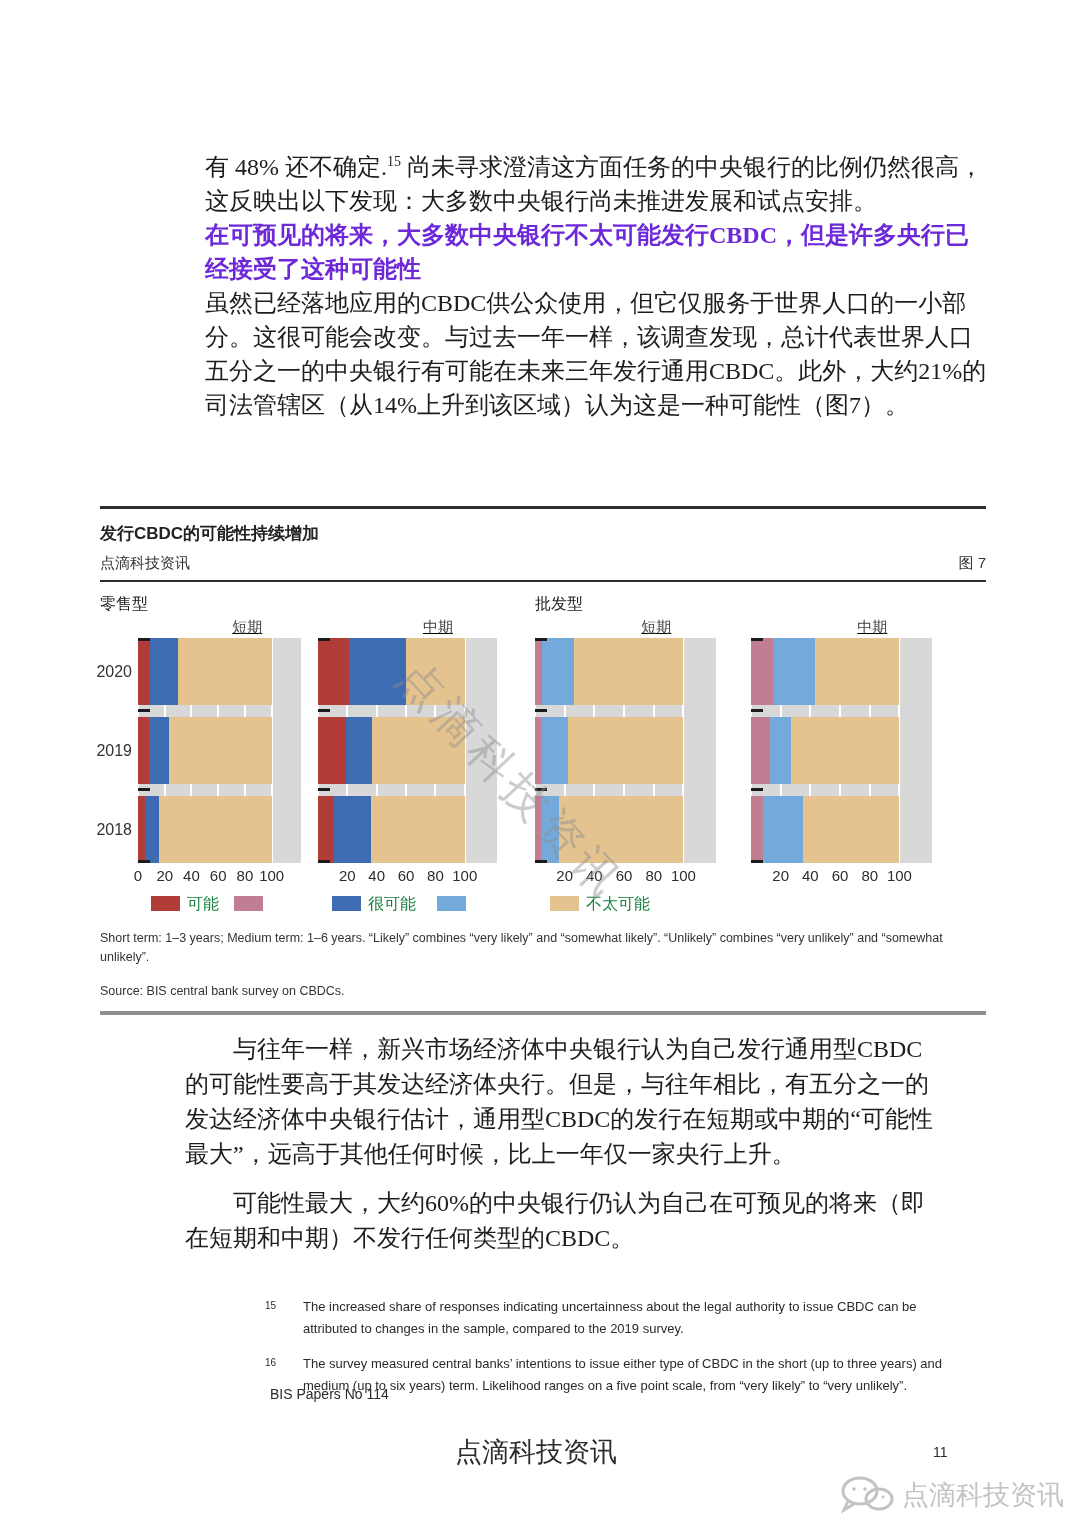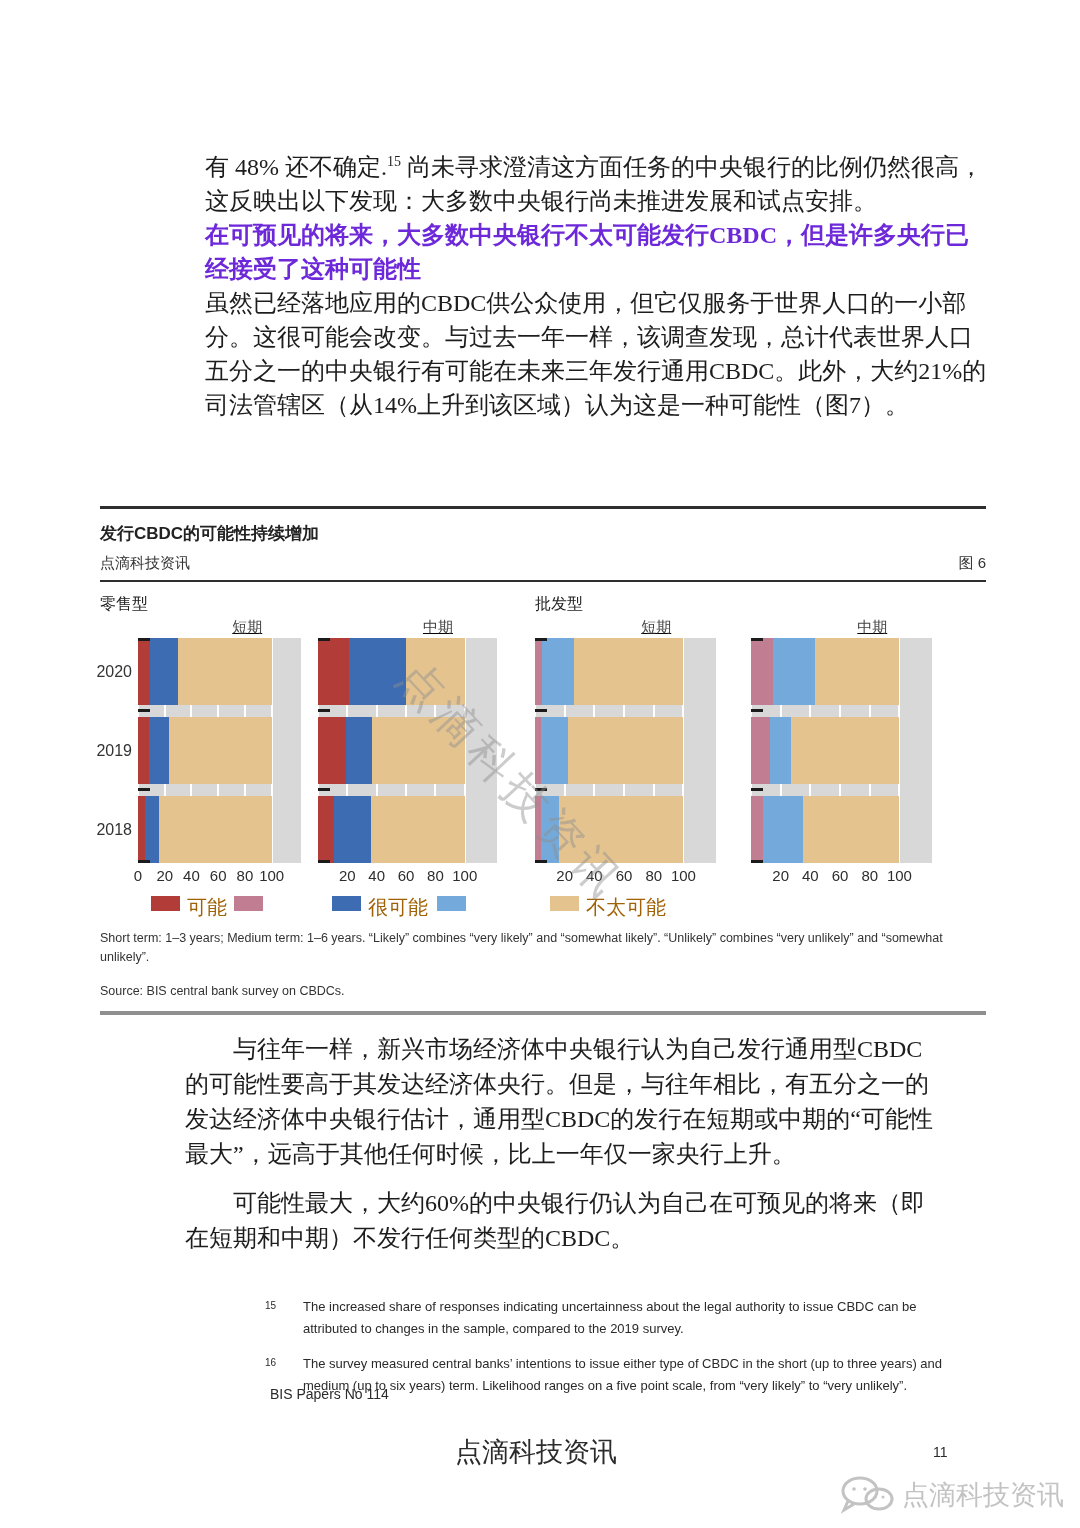--- a/index.html
+++ b/index.html
@@ -40,21 +40,21 @@
                padding-left:34%;box-sizing:border-box;}
   .plot{position:relative;height:225px;background:#d8d8d8;overflow:hidden;}
   .gridline{position:absolute;top:0;bottom:0;width:2px;background:#ffffff;}
   .brow{position:absolute;left:0;height:67px;width:100%;}
   .seg{position:absolute;top:0;bottom:0;}
   .ydash{position:absolute;left:0;width:12px;height:3px;background:#1b1b1b;z-index:4;}
   .axis{position:relative;height:24px;font-size:15px;color:#2d2d2d;}
   .axis span{position:absolute;top:4px;transform:translateX(-50%);}
 
   
-  .legend{position:relative;height:22px;margin-top:6px;font-size:20px;color:#a16207;}
+  .legend{position:relative;height:22px;margin-top:6px;font-size:16px;color:#15803d;}
   .legend .sw{position:absolute;top:3px;width:29px;height:15px;}
   .legend .legend-label{position:absolute;top:1px;}
 
   
   .fig-note{margin-top:14px;font-size:12.5px;line-height:19px;color:#333;}
   .fig-source{margin-top:17px;font-size:12.5px;color:#333;}
   .fig-bottomline{margin-top:13px;border-top:4px solid #8f8f8f;}
 
   
   .wm-diag{position:absolute;left:428px;top:648px;
@@ -93,21 +93,21 @@
     <p><span>有 48% 还不确定.</span><sup>15</sup><span> 尚未寻求澄清这方面任务的中央银行的比例仍然很高，这反映出以下发现：大多数中央银行尚未推进发展和试点安排。</span></p>
     <p class="red-heading">在可预见的将来，大多数中央银行不太可能发行CBDC，但是许多央行已经接受了这种可能性</p>
     <p>虽然已经落地应用的CBDC供公众使用，但它仅服务于世界人口的一小部分。这很可能会改变。与过去一年一样，该调查发现，总计代表世界人口五分之一的中央银行有可能在未来三年发行通用CBDC。此外，大约21%的司法管辖区（从14%上升到该区域）认为这是一种可能性（图7）。</p>
   </div>
 
   <div class="figure">
     <div class="fig-topline"></div>
     <div class="fig-title">发行CBDC的可能性持续增加</div>
     <div class="fig-subrow">
       <span>点滴科技资讯</span>
-      <span>图 6</span>
+      <span>图 7</span>
     </div>
     <div class="fig-rule"></div>
     <div class="fig-groups">
       <span class="fig-group-retail">零售型</span>
       <span class="fig-group-wholesale">批发型</span>
     </div>
     <div class="chart" id="chart">
         <div class="years-col">
           <div class="year-label" style="top: 0px;">2020</div>
           <div class="year-label" style="top: 79px;">2019</div>

